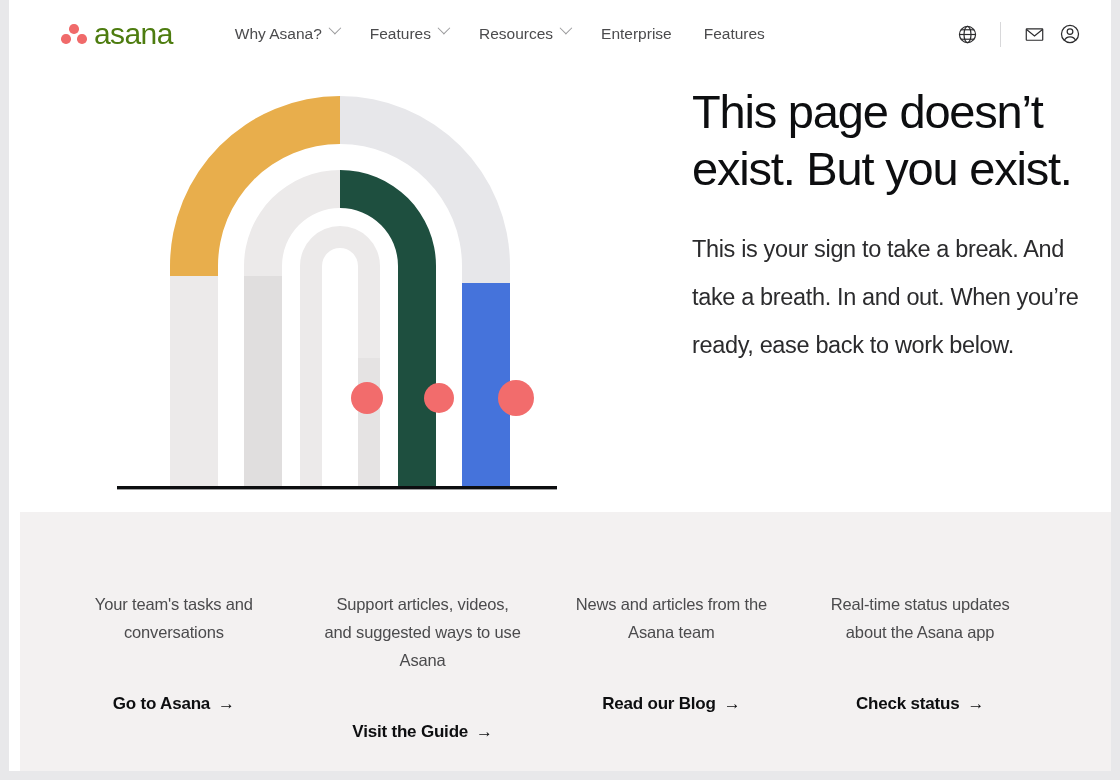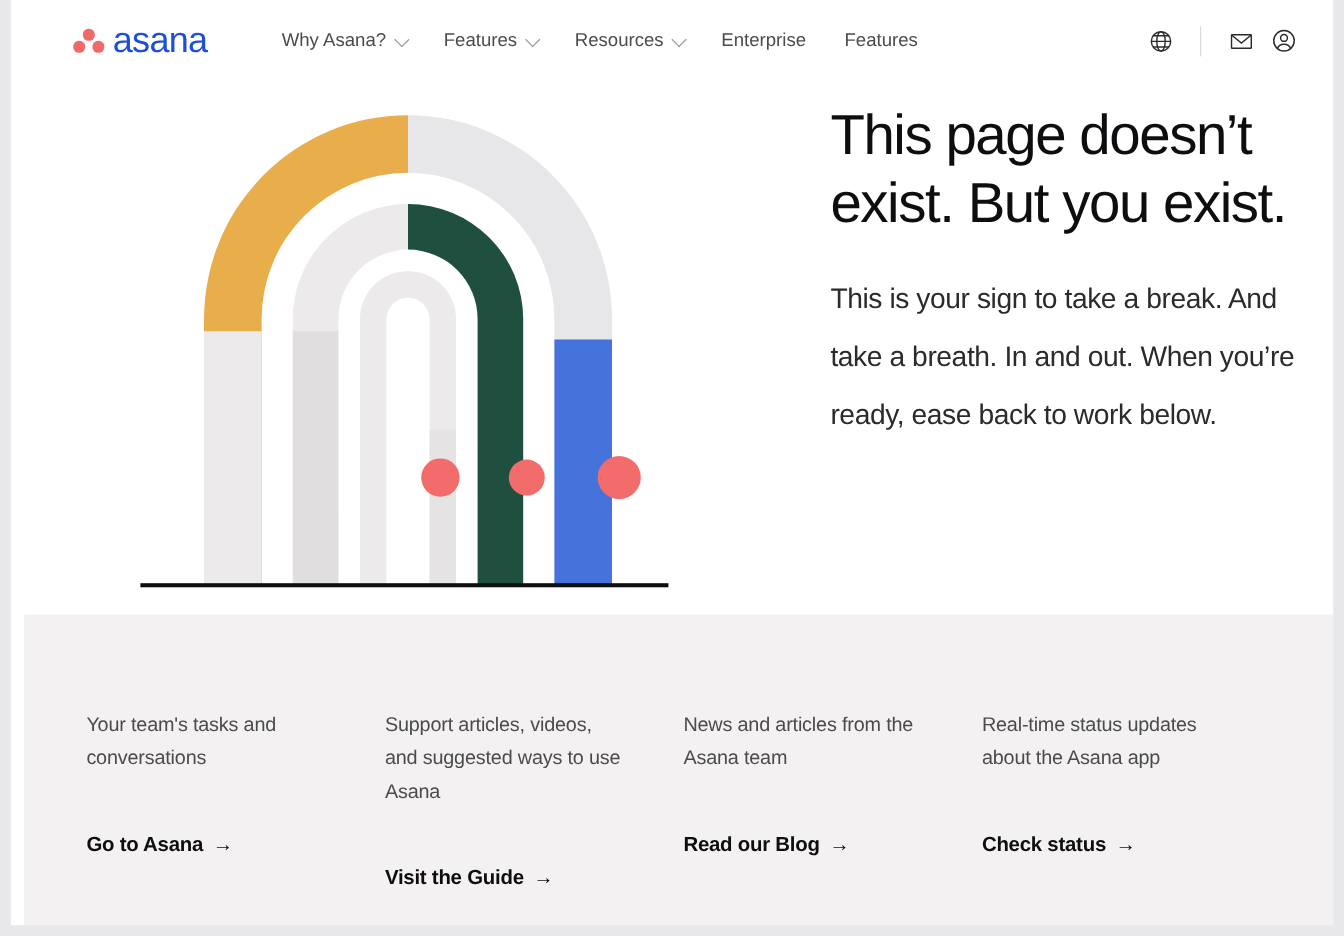--- a/index.html
+++ b/index.html
@@ -53,28 +53,28 @@
     width: 9.5px; height: 9.5px;
     border-radius: 50%;
     background: #f06a6a;
   }
   .logo-mark i.top  { left: 8px;  top: 1px; }
   .logo-mark i.bl   { left: 0px;  top: 11px; }
   .logo-mark i.br   { left: 16px; top: 11px; }
   .logo-word {
     font-size: 30px;
     letter-spacing: -0.6px;
-    color: #1d4ed8;
+    color: #4d7c0f;
     font-weight: 400;
     line-height: 1;
     font-family: "Liberation Sans", sans-serif;
   }
   .nav-links { display: flex; align-items: center; gap: 0px; }
   .nav-link {
-    display: flex; align-items: center; gap: 5px;
+    display: flex; gap: 5px;
     font-size: 15.5px;
     color: #4b4b4d;
     padding: 6px 16px;
     cursor: pointer;
     white-space: nowrap;
     text-decoration: none;
   }
   .nav-link .caret {
     display: inline-block;
     width: 9px; height: 9px;
@@ -154,20 +154,21 @@
     position: absolute;
     left: 0; top: 512px;
     width: 1091px; height: 259px;
     background: #f3f1f1;
   }
   .footer-grid {
     position: absolute;
     left: 52px; top: 78px;
     width: 995px;
     display: flex;
+    text-align: center;
   }
   .fcol { width: 265px; padding-right: 45px; }
   .fcol:nth-child(3) { width: 265px; }
   .fcol-desc {
     font-size: 16.5px;
     line-height: 28px;
     color: #4b4b4d;
     letter-spacing: -0.15px;
     margin: 0;
     min-height: 56px;

